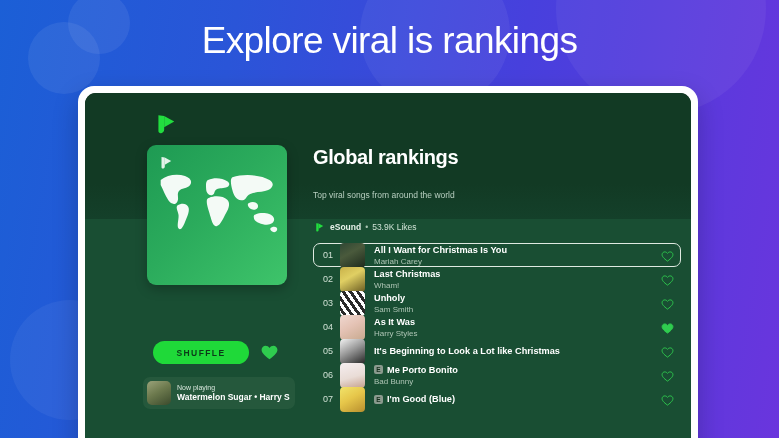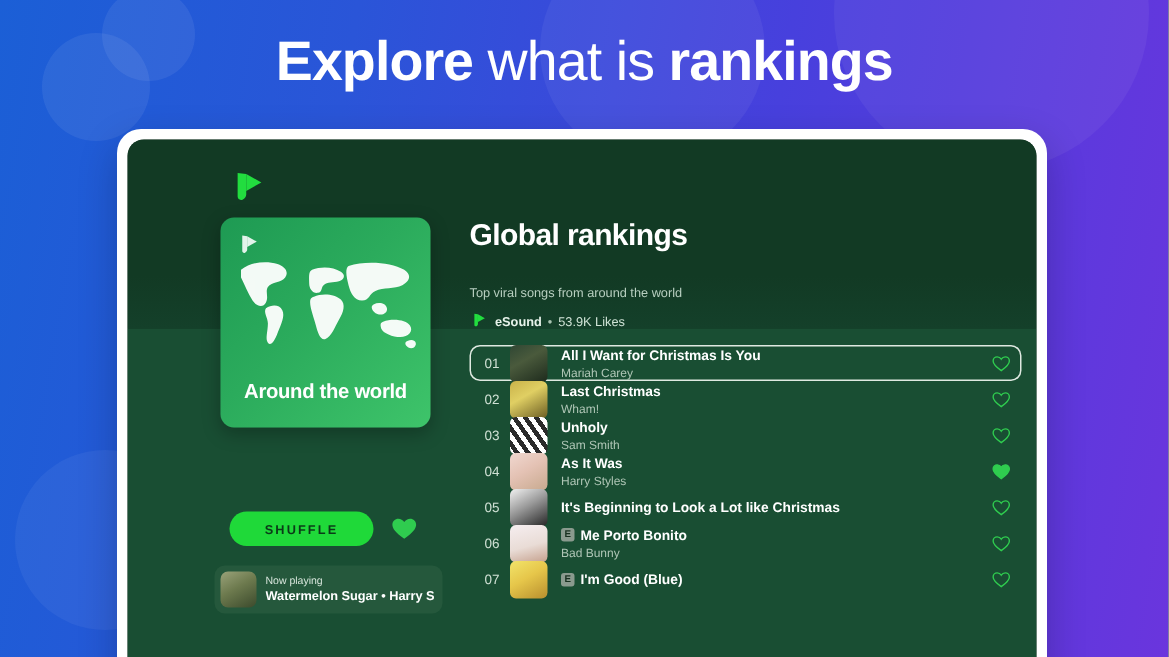--- a/index.html
+++ b/index.html
@@ -25,21 +25,21 @@
   
   .headline {
     position: absolute; left: 0; right: 0; top: 18px;
     text-align: center;
     color: #ffffff;
     font-size: 37px;
     letter-spacing: -0.6px;
     line-height: 46px;
     white-space: nowrap;
   }
-  .headline .b { font-weight: 700; }
+  .headline .b { font-weight: 400; }
   .headline .r { font-weight: 400; }
 
   
   #window {
     position: absolute;
     left: 78px; top: 86px;
     width: 620px; height: 372px;
     background: #ffffff;
     border-radius: 16px;
     padding: 7px;
@@ -120,21 +120,21 @@
   .nowplaying .np-label { color: #d8e6dc; font-size: 7px; line-height: 9px; }
   .nowplaying .np-track { color: #ffffff; font-size: 8.5px; font-weight: 700; line-height: 11px; }
 
   
   .rightcol { position: absolute; left: 228px; top: 52px; right: 10px; }
   .h-title {
     color: #ffffff; font-size: 20px; font-weight: 700;
     letter-spacing: -0.4px; line-height: 24px;
   }
   .h-sub { color: #b8cfc0; font-size: 8.5px; line-height: 13px; margin-top: 20px; }
-  .h-meta { display: flex; align-items: center; margin-top: 5px; text-align: center; }
+  .h-meta { display: flex; align-items: center; margin-top: 18px; text-align: center; }
   .h-meta .mlogo { width: 13px; height: 13px; margin-right: 4px; }
   .h-meta .mname { color: #e7f2ea; font-size: 8.5px; font-weight: 700; }
   .h-meta .mdot { color: #a9c4b2; font-size: 8.5px; margin: 0 4px; }
   .h-meta .mlikes { color: #cfe2d5; font-size: 8.5px; }
 
   .tracklist { margin-top: 10px; }
   .track {
     position: relative;
     display: flex; align-items: center;
     height: 24px;
@@ -187,21 +187,21 @@
 
 <div id="stage">
 
   <div class="blob b1"></div>
   <div class="blob b2"></div>
   <div class="blob b3"></div>
   <div class="blob b4"></div>
   <div class="blob b5"></div>
 
   <div class="headline">
-    <span class="b">Explore</span><span class="r"> what is </span><span class="b">rankings</span>
+    <span class="b">Explore</span><span class="r"> viral is </span><span class="b">rankings</span>
   </div>
 
   <div id="window">
     <div id="app">
       <div class="topwash"></div>
       <div class="botwash"></div>
 
       <div class="content">
 
         <div class="toplogo">
@@ -227,21 +227,20 @@
                   <path d="M38 62 C44 58 52 58 55 64 C58 70 54 78 50 88 C47 96 43 102 40 98 C37 94 40 86 40 78 C40 72 35 66 38 62 Z"></path>
                   <path d="M86 22 C96 18 108 19 116 24 C121 27 120 32 114 34 C108 36 102 34 98 38 C95 41 97 45 92 46 C87 47 83 42 83 36 C83 30 82 24 86 22 Z"></path>
                   <path d="M88 50 C96 46 110 47 116 53 C121 58 119 66 114 74 C110 81 106 92 100 94 C95 96 92 88 90 80 C88 72 84 62 84 56 C84 52 85 51 88 50 Z"></path>
                   <path d="M124 18 C142 12 168 14 182 22 C190 27 188 34 180 38 C172 42 160 40 152 44 C145 47 146 54 138 54 C130 54 126 46 124 38 C122 30 120 21 124 18 Z"></path>
                   <path d="M150 58 C156 55 163 57 164 62 C165 67 159 70 154 68 C149 66 146 60 150 58 Z"></path>
                   <path d="M160 76 C170 72 184 74 188 80 C192 86 186 92 178 92 C170 92 160 88 158 83 C157 79 157 77 160 76 Z"></path>
                   <path d="M186 96 C190 94 195 96 194 100 C193 104 188 105 185 102 C182 99 183 97 186 96 Z"></path>
                 </g>
               </svg>
             </div>
-            <div class="art-title">Around the world</div>
           </div>
 
           <div class="actions">
             <button class="shuffle">SHUFFLE</button>
             <div class="heart-big">
               <svg viewBox="0 0 24 24" width="19" height="19" aria-hidden="true">
                 <path d="M12 20.5 C4.5 15.2 2 11.6 2 8.6 C2 5.6 4.3 3.5 7 3.5 C9 3.5 10.9 4.6 12 6.3 C13.1 4.6 15 3.5 17 3.5 C19.7 3.5 22 5.6 22 8.6 C22 11.6 19.5 15.2 12 20.5 Z" fill="#2fcc4f"></path>
               </svg>
             </div>
           </div>

